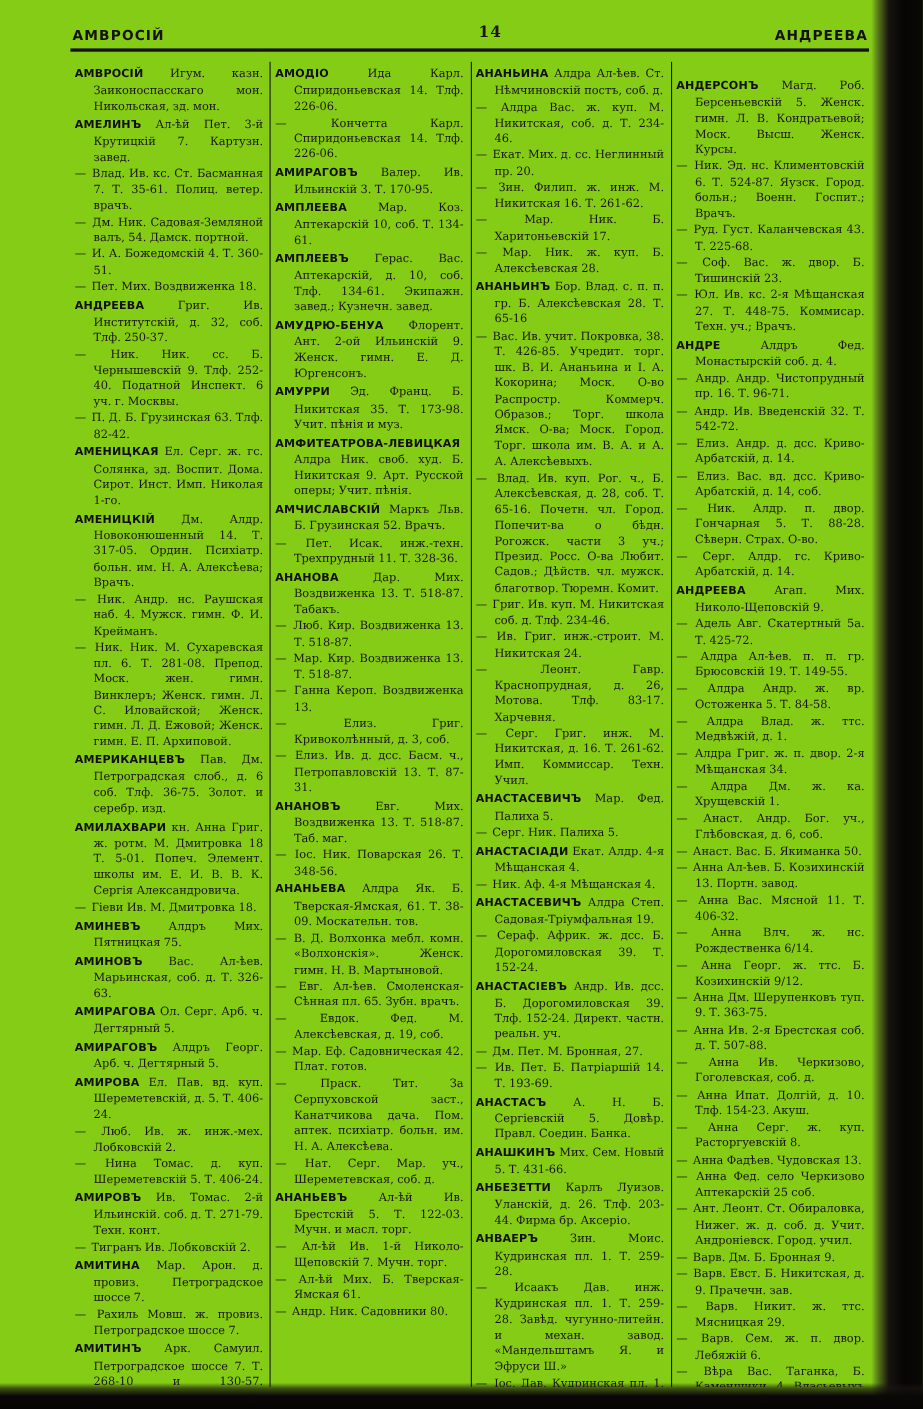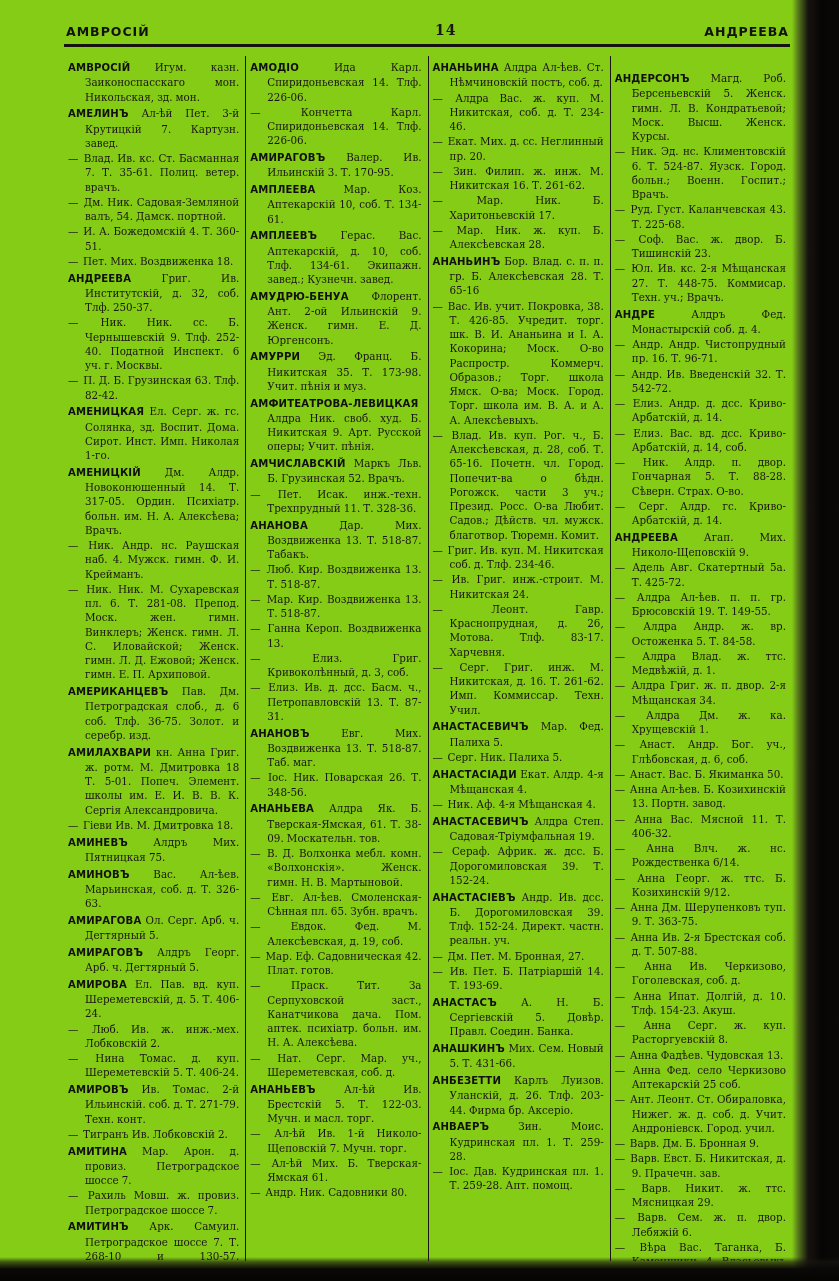--- a/index.html
+++ b/index.html
@@ -118,20 +118,21 @@
         <div class="entry"><span class="dash">—</span> Ник. Аф. 4-я Мѣщанская 4.</div>
         <div class="entry head"><b class="hw">АНАСТАСЕВИЧЪ</b> Алдра Степ. Садовая-Тріумфальная 19.</div>
         <div class="entry"><span class="dash">—</span> Сераф. Африк. ж. дсс. Б. Дорогомиловская 39. Т. 152-24.</div>
         <div class="entry head"><b class="hw">АНАСТАСІЕВЪ</b> Андр. Ив. дсс. Б. Дорогомиловская 39. Тлф. 152-24. Директ. частн. реальн. уч.</div>
         <div class="entry"><span class="dash">—</span> Дм. Пет. М. Бронная, 27.</div>
         <div class="entry"><span class="dash">—</span> Ив. Пет. Б. Патріаршій 14. Т. 193-69.</div>
         <div class="entry head"><b class="hw">АНАСТАСЪ</b> А. Н. Б. Сергіевскій 5. Довѣр. Правл. Соедин. Банка.</div>
         <div class="entry head"><b class="hw">АНАШКИНЪ</b> Мих. Сем. Новый 5. Т. 431-66.</div>
         <div class="entry head"><b class="hw">АНБЕЗЕТТИ</b> Карлъ Луизов. Уланскій, д. 26. Тлф. 203-44. Фирма бр. Аксеріо.</div>
         <div class="entry head"><b class="hw">АНВАЕРЪ</b> Зин. Моис. Кудринская пл. 1. Т. 259-28.</div>
+        <div class="entry"><span class="dash">—</span> Исаакъ Дав. инж. Кудринская пл. 1. Т. 259-28. Завѣд. чугунно-литейн. и механ. завод. «Мандельштамъ Я. и Эфруси Ш.»</div>
         <div class="entry"><span class="dash">—</span> Іос. Дав. Кудринская пл. 1. Т. 259-28. Апт. помощ.</div>
       </div>
     <div class="col">
         <div class="entry head"><b class="hw">АНДЕРСОНЪ</b> Магд. Роб. Берсеньевскій 5. Женск. гимн. Л. В. Кондратьевой; Моск. Высш. Женск. Курсы.</div>
         <div class="entry"><span class="dash">—</span> Ник. Эд. нс. Климентовскій 6. Т. 524-87. Яузск. Город. больн.; Военн. Госпит.; Врачъ.</div>
         <div class="entry"><span class="dash">—</span> Руд. Густ. Каланчевская 43. Т. 225-68.</div>
         <div class="entry"><span class="dash">—</span> Соф. Вас. ж. двор. Б. Тишинскій 23.</div>
         <div class="entry"><span class="dash">—</span> Юл. Ив. кс. 2-я Мѣщанская 27. Т. 448-75. Коммисар. Техн. уч.; Врачъ.</div>
         <div class="entry head"><b class="hw">АНДРЕ</b> Алдръ Фед. Монастырскій соб. д. 4.</div>
         <div class="entry"><span class="dash">—</span> Андр. Андр. Чистопрудный пр. 16. Т. 96-71.</div>

